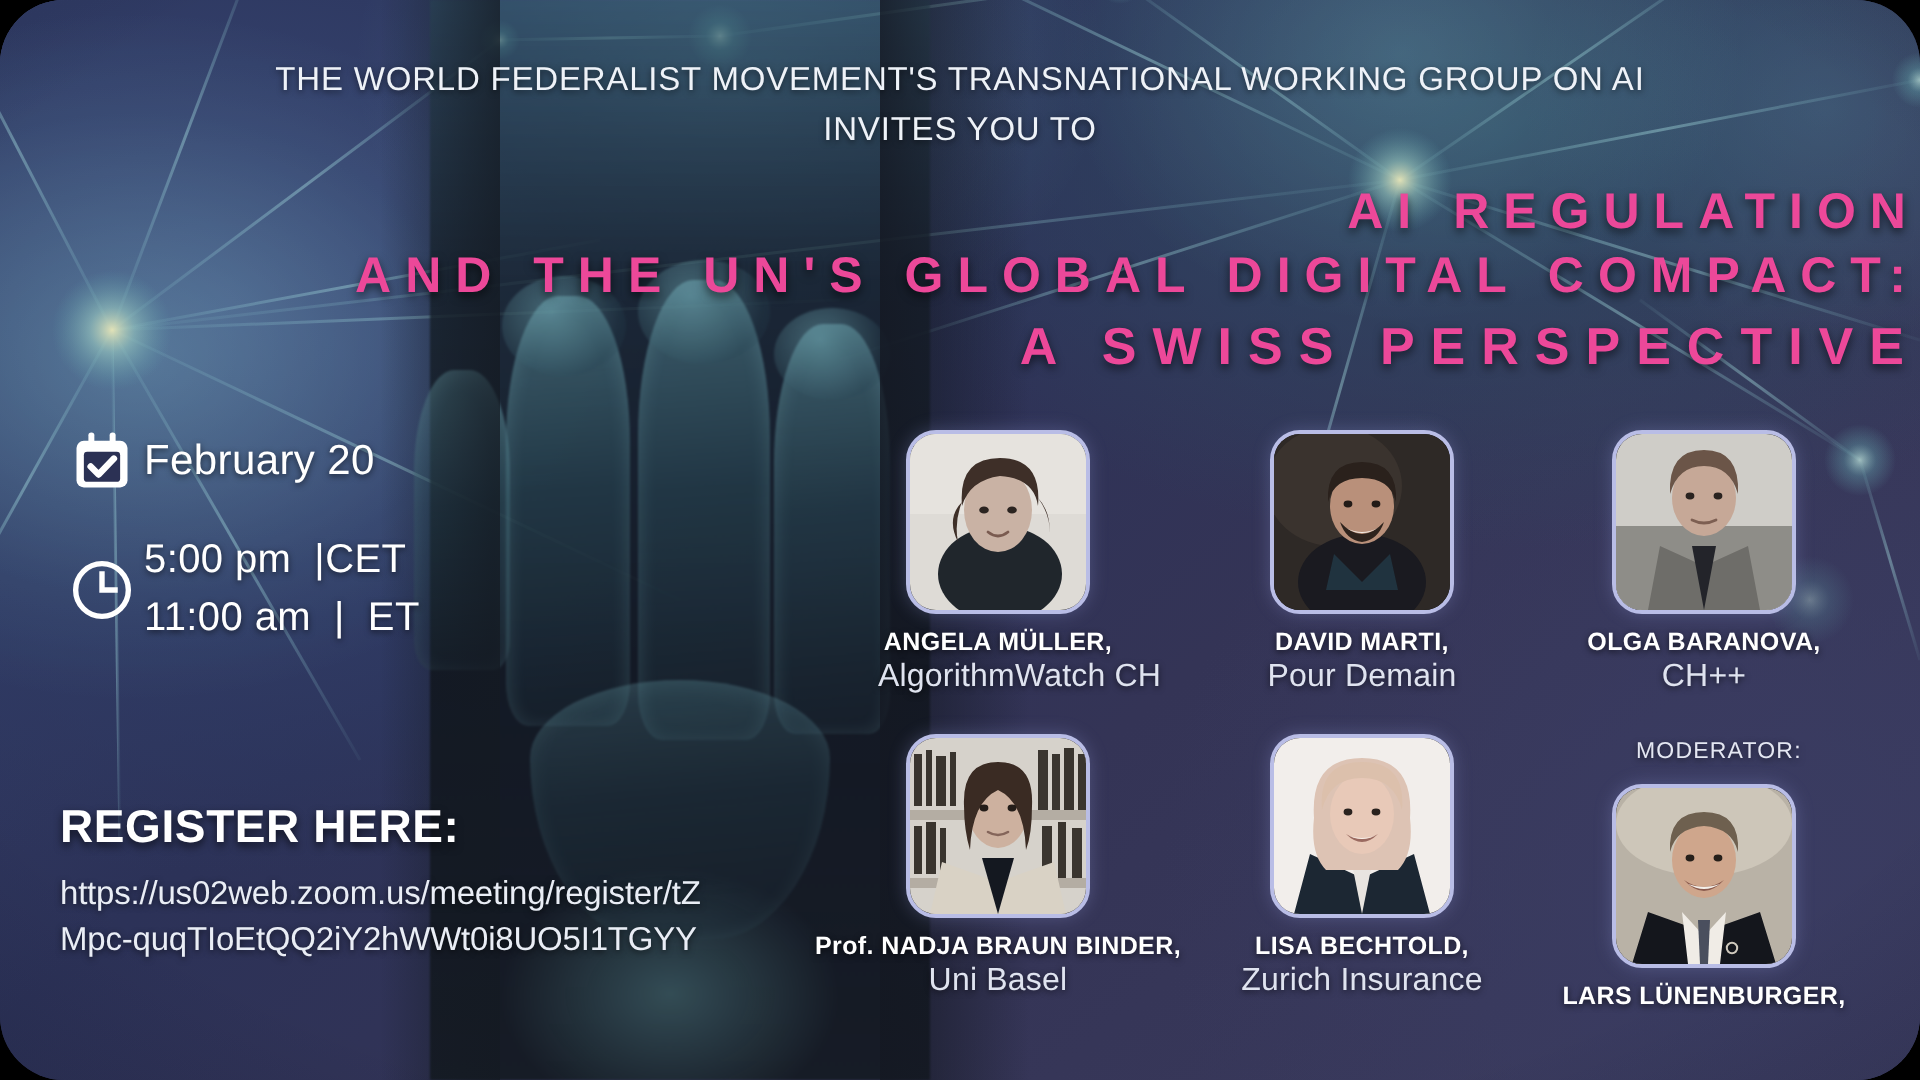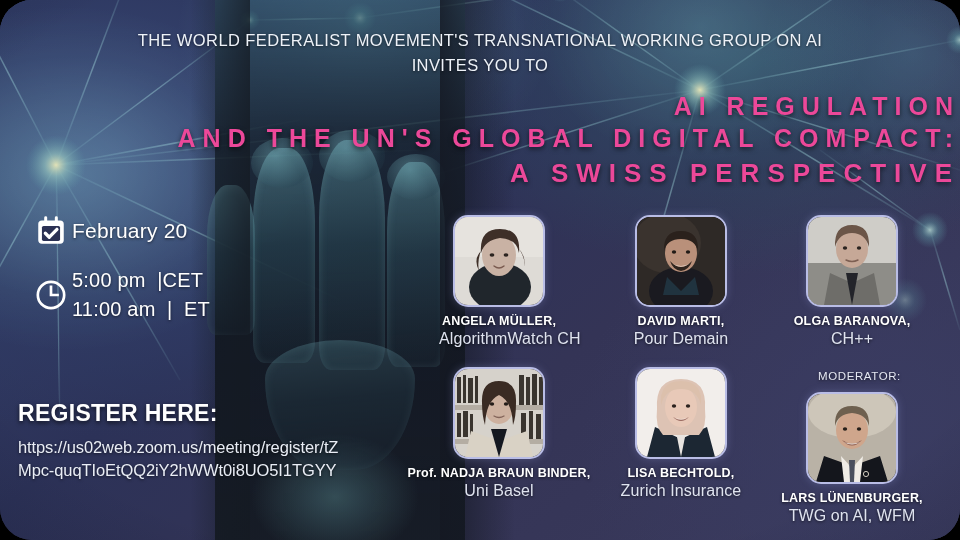--- a/index.html
+++ b/index.html
@@ -102,21 +102,21 @@
   .date-text {
     color: #ffffff; font-size: 21px; 
     text-shadow: 0 1px 3px rgba(0,0,0,0.6); letter-spacing: .2px;
   }
   .times { }
   .time-line {
     color: #ffffff; font-size: 20px; line-height: 29px; letter-spacing: .2px;
     text-shadow: 0 1px 3px rgba(0,0,0,0.6); white-space: pre;
   }
 
-  .register { position: absolute; left: 18px; top: 400px; }
+  .register { position: absolute; left: 30px; top: 400px; }
   .register-title {
     color: #ffffff; font-size: 23px; font-weight: 700; letter-spacing: .3px;
     text-shadow: 0 2px 4px rgba(0,0,0,0.65);
   }
   .register-url {
     margin-top: 9px;
     color: #e9edf5; font-size: 16.5px; line-height: 23px; letter-spacing: -0.1px;
     text-shadow: 0 1px 3px rgba(0,0,0,0.6);
   }
 
@@ -396,16 +396,15 @@
         <ellipse cx="44" cy="36" rx="16" ry="19" fill="#cfa68c"></ellipse>
         <path d="M27 32 Q26 12 44 12 Q62 12 61 32 Q58 20 44 19 Q30 20 27 32 Z" fill="#6e604f"></path>
         <ellipse cx="37" cy="35" rx="2.2" ry="1.7" fill="#261f1a"></ellipse>
         <ellipse cx="51" cy="35" rx="2.2" ry="1.7" fill="#261f1a"></ellipse>
         <path d="M34 46 Q44 57 54 46 Q44 53 34 46 Z" fill="#8a5b4e"></path>
         <path d="M36 48 Q44 53 52 48 Q44 51 36 48 Z" fill="#f4efe9"></path>
         <circle cx="58" cy="80" r="2.6" fill="none" stroke="#cfc9bd" stroke-width="1"></circle>
       </svg>
     </div>
     <div class="sp-name">LARS LÜNENBURGER,</div>
-    <div class="sp-org">TWG on AI, WFM</div>
   </div>
 
 </div>
 
 </body></html>

